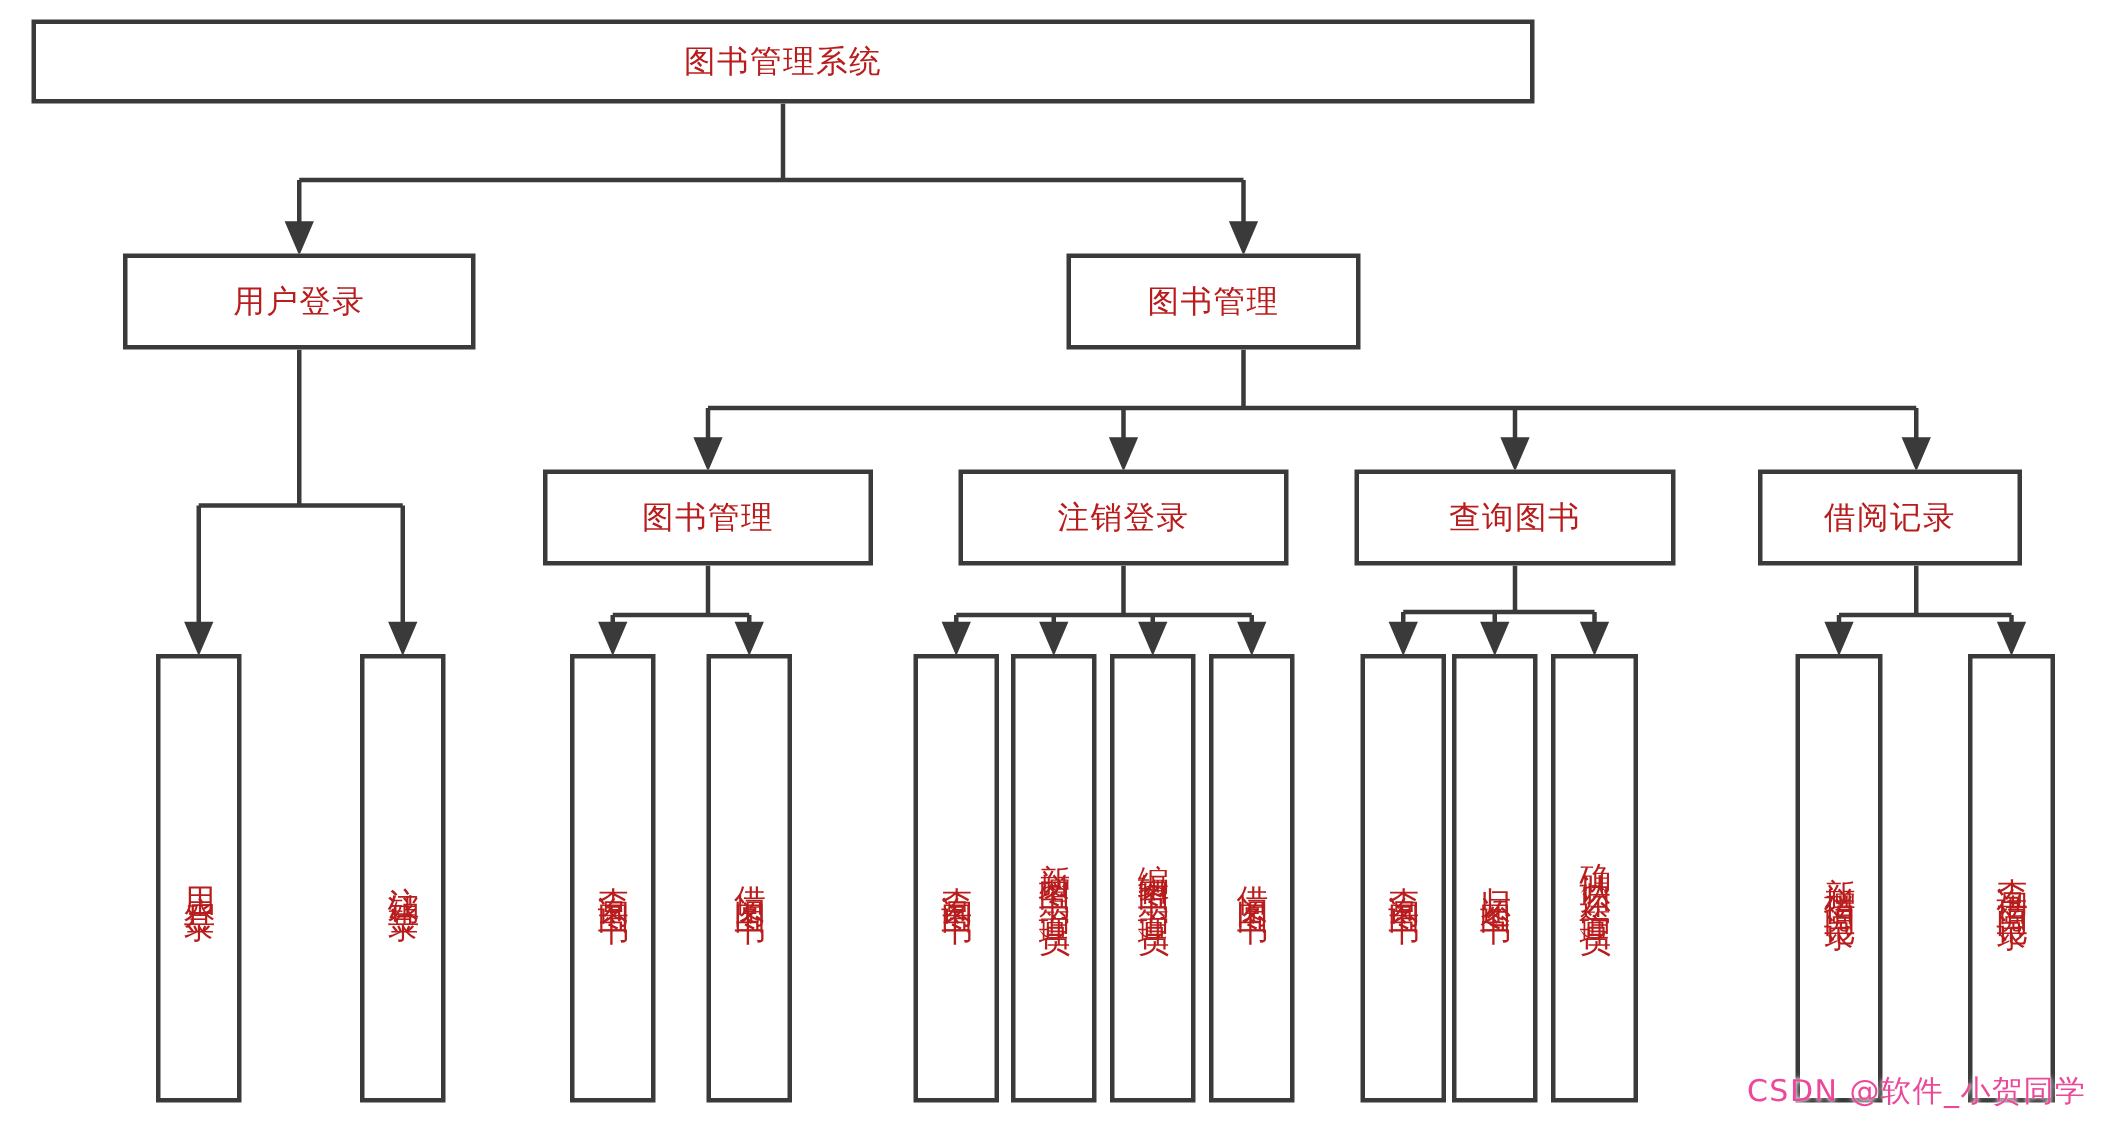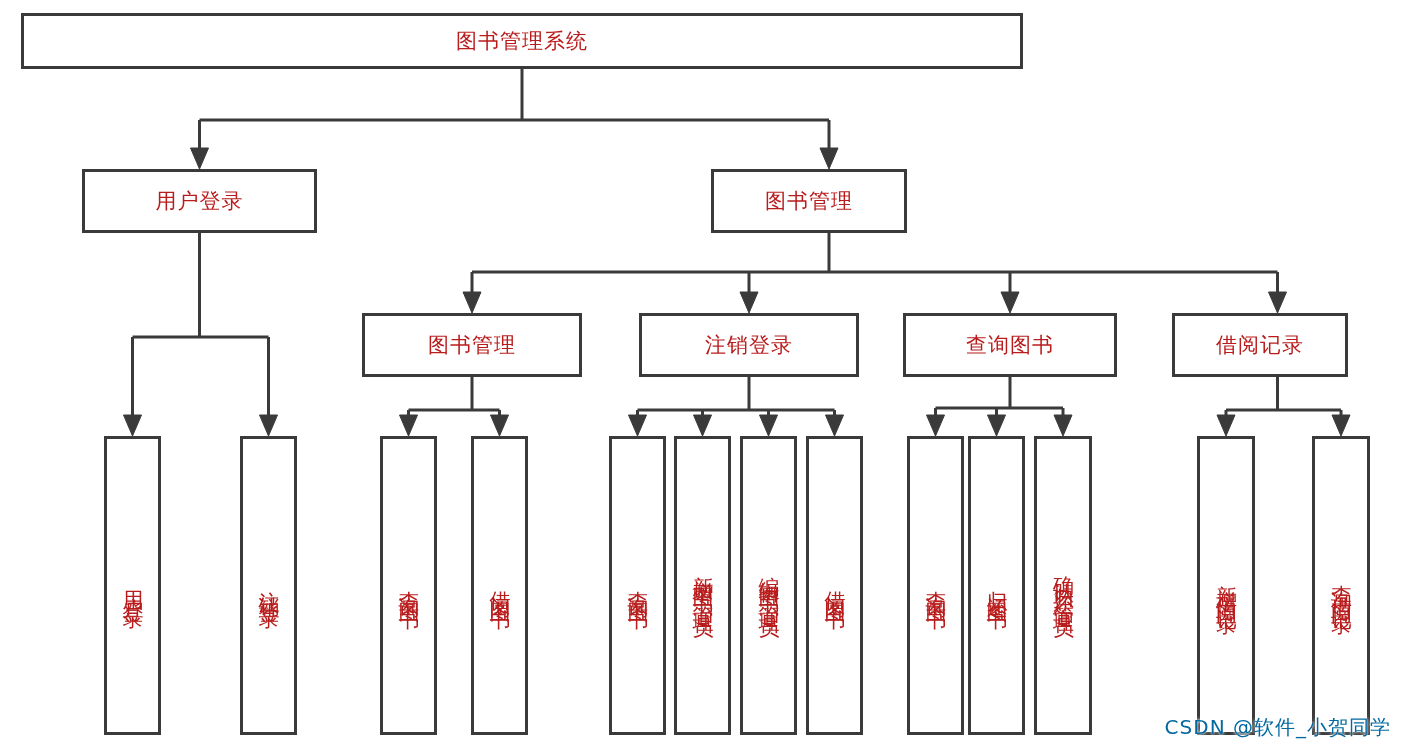--- a/index.html
+++ b/index.html
@@ -50,21 +50,21 @@
     text-orientation: mixed;
     font-size: 21px;
     letter-spacing: 6px;
     line-height: 1.1;
   }
   .watermark {
     position: absolute;
     right: 14px;
     top: 714px;
     font-size: 20px;
-    color: #0369a1;
+    color: #ec4899;
     letter-spacing: 1px;
     text-shadow: 0 0 2px #ffffff, 0 0 4px #ffffff;
     white-space: nowrap;
   }
 </style>
 </head>
 <body>
 
 <div class="canvas">
 

